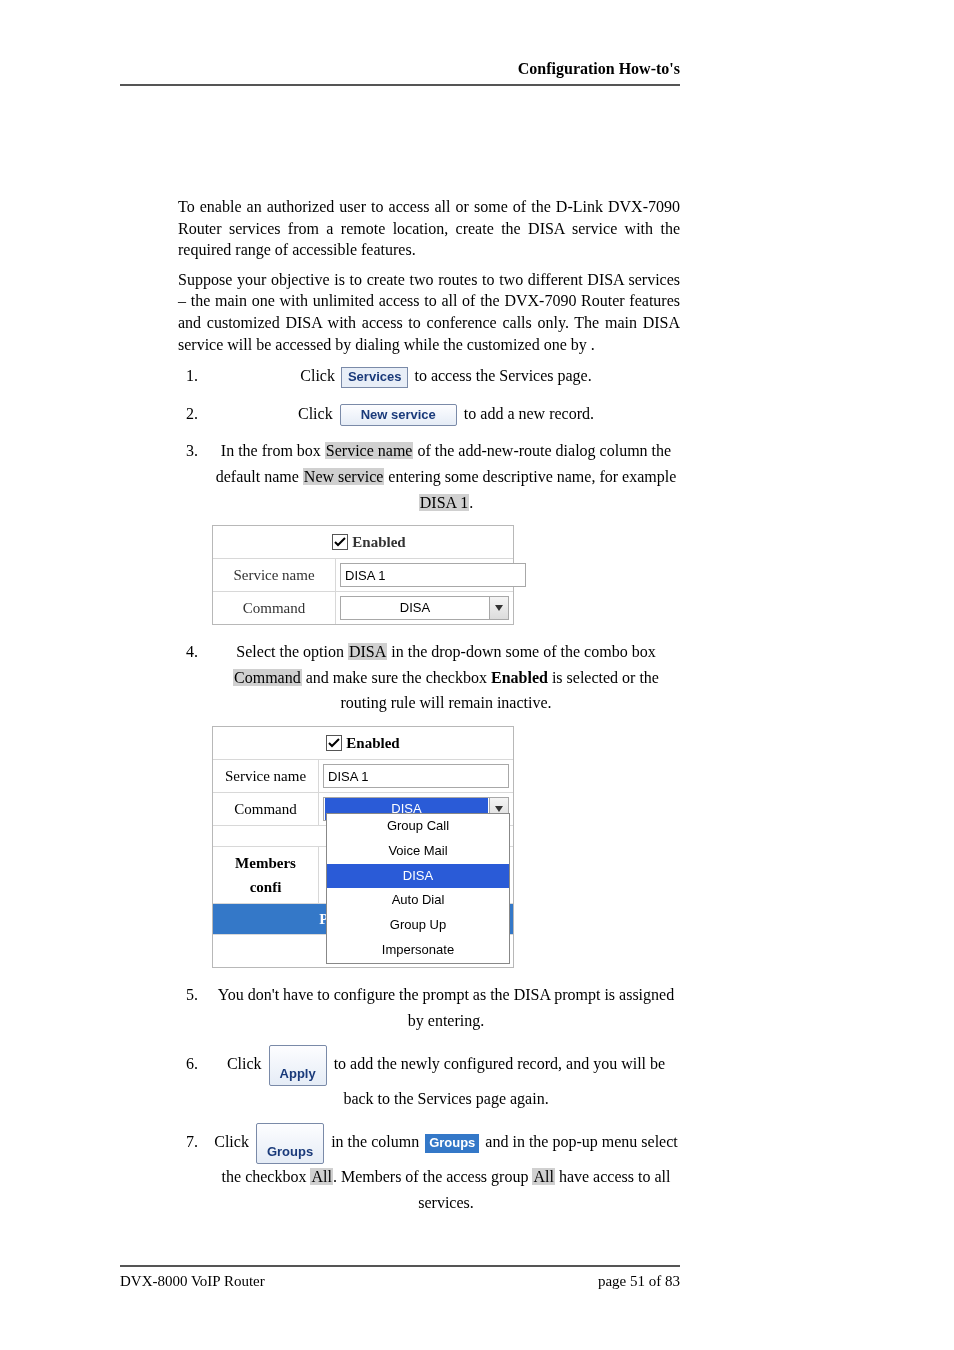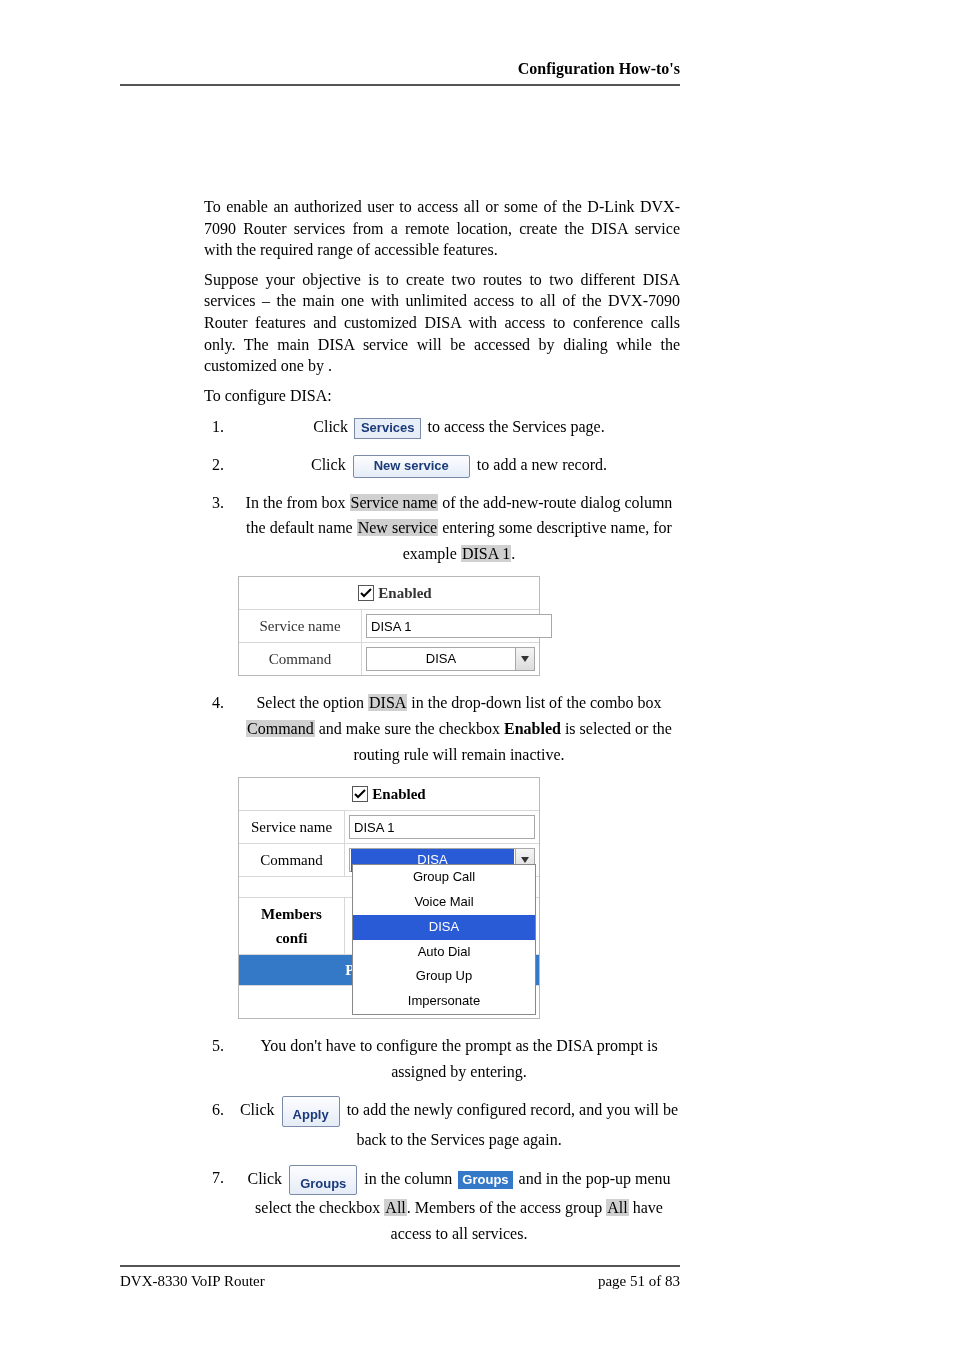--- a/index.html
+++ b/index.html
@@ -22,21 +22,21 @@
     font-weight: bold;
     font-size: 16px;
     margin-bottom: 6px;
   }
   .hr {
     border: none;
     border-top: 2px solid #555;
     margin: 0 0 110px 0;
   }
   .content {
-    margin-left: 84px;
+    margin-left: 58px;
   }
   p {
     margin: 0 0 8px 0;
     line-height: 1.35;
   }
   .just {
     text-align: justify;
   }
   ol.steps {
     margin: 4px 0 10px 0;
@@ -52,21 +52,21 @@
     background: #d0d0d0;
     padding: 0 1px;
   }
   .b { font-weight: bold; }
   
   .ui-btn {
     display: inline-block;
     vertical-align: middle;
     border: 1px solid #7a8aa8;
     background: linear-gradient(#fdfdff,#e5ecf6);
-    padding: 10px 10px 3px 10px;
+    padding: 20px 10px 3px 10px;
     font-family: Tahoma, Arial, sans-serif;
     font-size: 13px;
     font-weight: bold;
     color: #1a3a7a;
     border-radius: 2px;
     line-height: 1.2;
     margin: 0 3px;
   }
   .ui-btn.wide { padding: 2px 20px 3px 20px; }
   .ui-text-btn {
@@ -251,21 +251,20 @@
 <body>
 
 <div class="page">
   <div class="header-right">Configuration How-to's</div>
   <hr class="hr">
 
   <div class="content">
 
     <p class="just">To enable an authorized user to access all or some of the D-Link DVX-7090 Router services from a remote location, create the DISA service with the required range of accessible features.</p>
     <p class="just">Suppose your objective is to create two routes to two different DISA services – the main one with unlimited access to all of the DVX-7090 Router features and customized DISA with access to conference calls only. The main DISA service will be accessed by dialing          while the customized one by        .</p>
-    <p>To configure DISA:</p>
 
     <ol class="steps">
 
       <li>
         <span>Click </span>
         <span class="ui-text-btn">Services</span>
         <span> to access the Services page.</span>
       </li>
 
       <li>
@@ -306,21 +305,21 @@
                       <polygon points="0,0 8,0 4,6" fill="#333"></polygon>
                     </svg>
                 </span>
               </div>
             </div>
           </div>
         </div>
       </li>
 
       <li class="just">
-        <span>Select the option </span><span class="hl">DISA</span><span> in the drop-down list of the combo box </span><span class="hl">Command</span><span> and make sure the checkbox </span><span class="b">Enabled</span><span> is selected or the routing rule will remain inactive.</span>
+        <span>Select the option </span><span class="hl">DISA</span><span> in the drop-down some of the combo box </span><span class="hl">Command</span><span> and make sure the checkbox </span><span class="b">Enabled</span><span> is selected or the routing rule will remain inactive.</span>
 
         <div class="panel2">
           <table>
             <tbody>
                 <tr>
               <td colspan="2" style="padding:4px 6px;">
                 <span class="checkbox">
                   <span class="box">
                     <svg viewBox="0 0 12 10">
                           <polyline points="1,5 4,8 11,1" fill="none" stroke="#000" stroke-width="2"></polyline>
@@ -389,17 +388,17 @@
         <span class="ui-text-head">Groups</span>
         <span> and in the pop-up menu select the checkbox </span><span class="hl">All</span><span>. Members of the access group </span><span class="hl">All</span><span> have access to all services.</span>
       </li>
 
     </ol>
   </div>
 
   <div style="position:absolute;left:120px;right:120px;bottom:60px;">
     <hr class="footer-hr">
     <div class="footer">
-      <span>DVX-8330 VoIP Router</span>
+      <span>DVX-8000 VoIP Router</span>
       <span>page 51 of 83</span>
     </div>
   </div>
 </div>
 
 </body></html>

